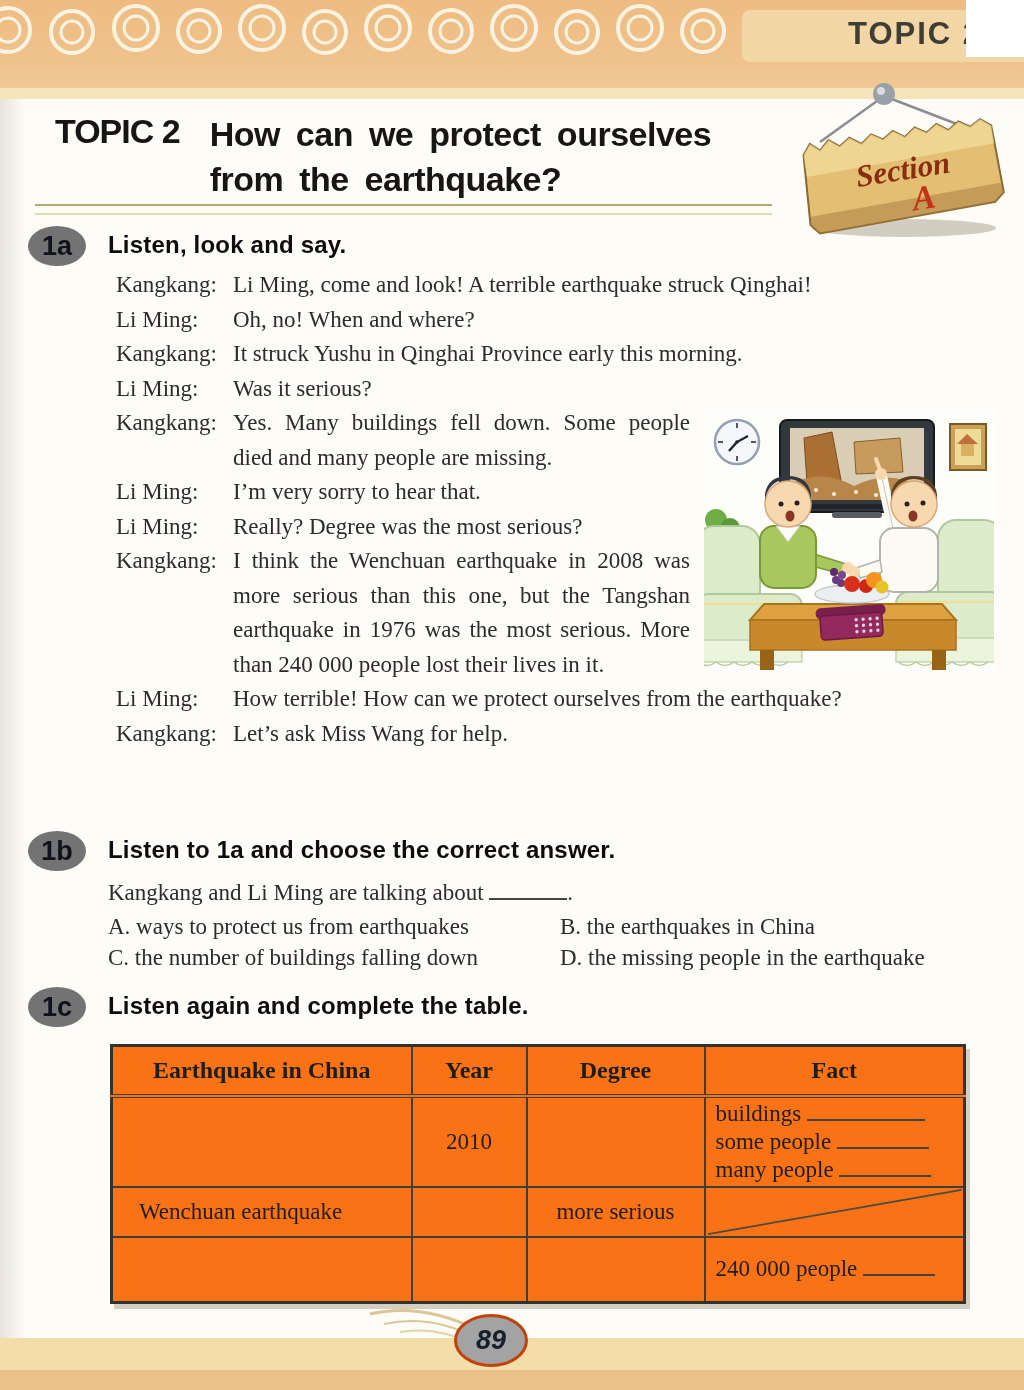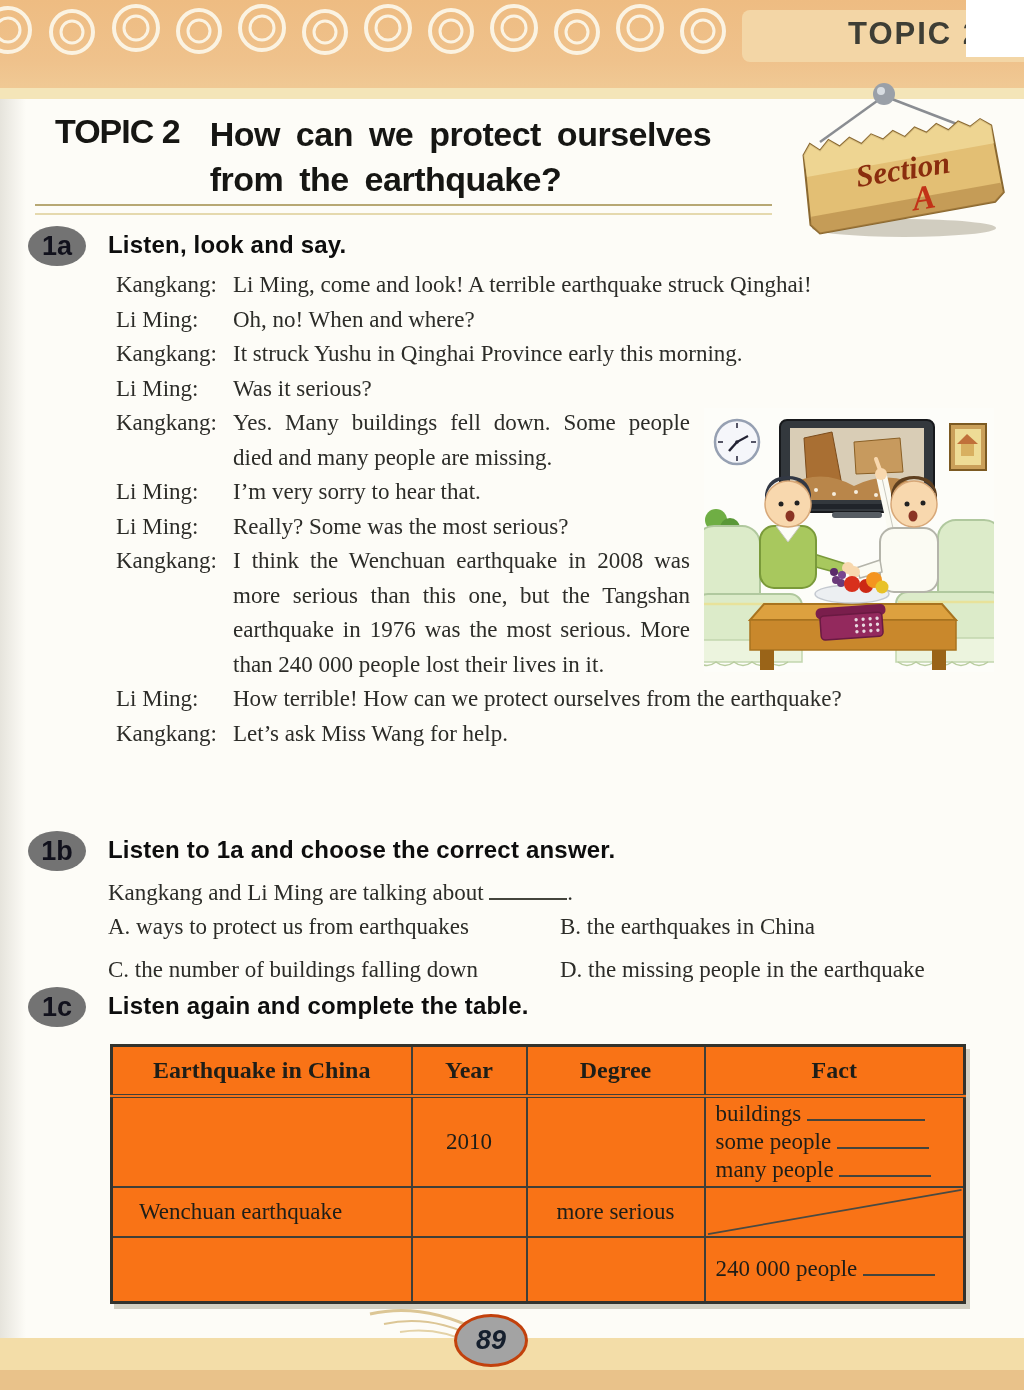--- a/index.html
+++ b/index.html
@@ -32,21 +32,21 @@
   
   .dialogue{position:absolute;left:116px;top:268px;width:878px;font-size:23px;line-height:34.5px;}
   .turn{padding-left:117px;text-align:justify;}
   .speaker{display:inline-block;width:117px;margin-left:-117px;text-align:left;}
   .scene{float:right;width:290px;height:264px;margin:2px 0 8px 14px;}
   
   .stem-line{position:absolute;left:108px;top:880px;font-size:23px;}
   .blank{display:inline-block;border-bottom:2px solid #44443c;height:14px;}
   .bl-78{width:78px;} .bl-118{width:118px;} .bl-92{width:92px;} .bl-72{width:72px;}
   .options{position:absolute;left:108px;top:914px;display:grid;
-           grid-template-columns:452px auto;row-gap:17px;font-size:23px;}
+           grid-template-columns:452px auto;row-gap:5px;font-size:23px;}
   
   .qtable{position:absolute;left:110px;top:1044px;border-collapse:collapse;table-layout:fixed;
           background:#f97316;box-shadow:4px 5px 0 rgba(105,92,60,.28);font-size:23px;color:#1e1e18;}
   .qtable td,.qtable th{border:2px solid #3f3f38;padding:2px 10px;vertical-align:middle;}
   .qtable{border:3px solid #33332d;}
   .qtable th{font-weight:bold;border-bottom:4px double #3f3f38;font-size:24px;}
   .fact-cell{line-height:28px;padding:6px 10px;}
   .na-cell{position:relative;padding:0;}
   .na-cell svg{position:absolute;inset:0;width:100%;height:100%;}
   
@@ -284,21 +284,21 @@
           <circle cx="152" cy="224" r="1.7"></circle>
             <circle cx="159" cy="224" r="1.7"></circle>
             <circle cx="166" cy="224" r="1.7"></circle>
             <circle cx="173" cy="224" r="1.7"></circle>
         </g>
       </g>
     </svg>
 
     <div class="turn"><span class="speaker">Kangkang:</span><span>Yes. Many buildings fell down. Some people died and many people are missing.</span></div>
     <div class="turn"><span class="speaker">Li Ming:</span><span>I’m very sorry to hear that.</span></div>
-    <div class="turn"><span class="speaker">Li Ming:</span><span>Really? Some was the most serious?</span></div>
+    <div class="turn"><span class="speaker">Li Ming:</span><span>Really? Degree was the most serious?</span></div>
     <div class="turn"><span class="speaker">Kangkang:</span><span>I think the Wenchuan earthquake in 2008 was more serious than this one, but the Tangshan earthquake in 1976 was the most serious. More than 240 000 people lost their lives in it.</span></div>
     <div class="turn"><span class="speaker">Li Ming:</span><span>How terrible! How can we protect ourselves from the earthquake?</span></div>
     <div class="turn"><span class="speaker">Kangkang:</span><span>Let’s ask Miss Wang for help.</span></div>
   </div>
 
   <div class="badge" style="left:28px;top:831px;">1b</div>
   <div class="sec-heading" style="top:836px;">Listen to 1a and choose the correct answer.</div>
   <div class="stem-line">
     <span>Kangkang and Li Ming are talking about</span>
     <span class="blank bl-78"></span><span>.</span>

